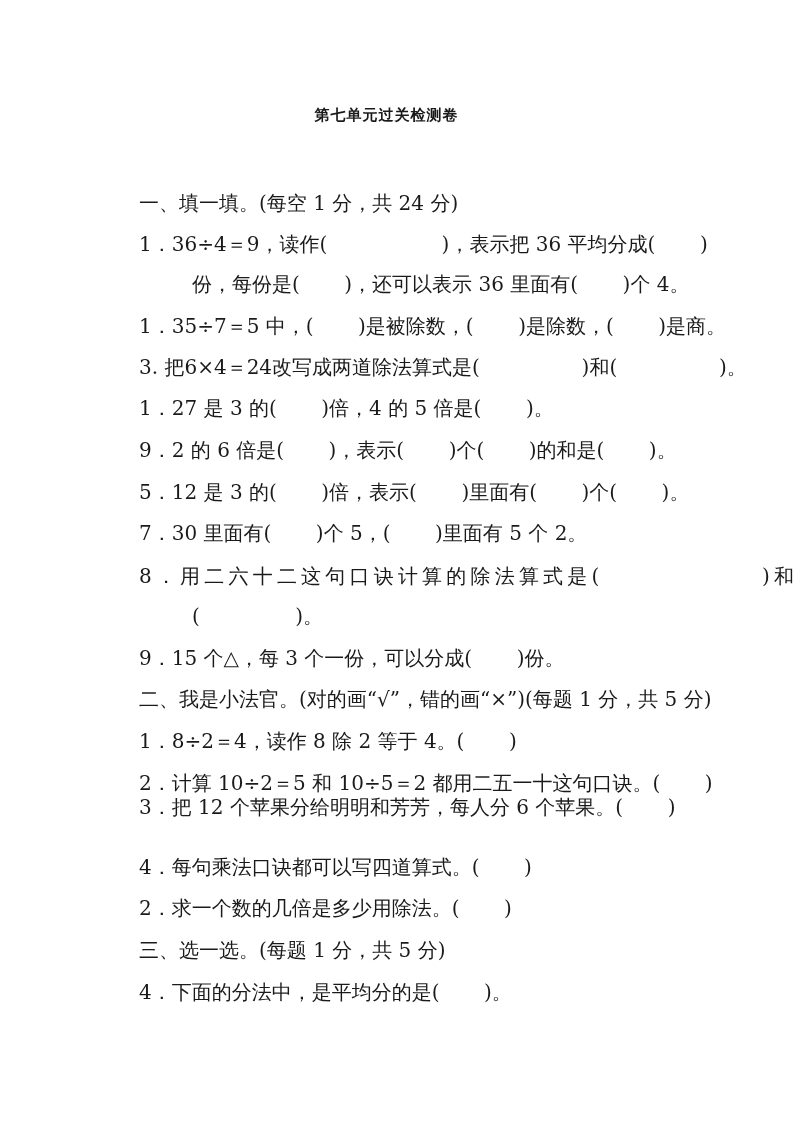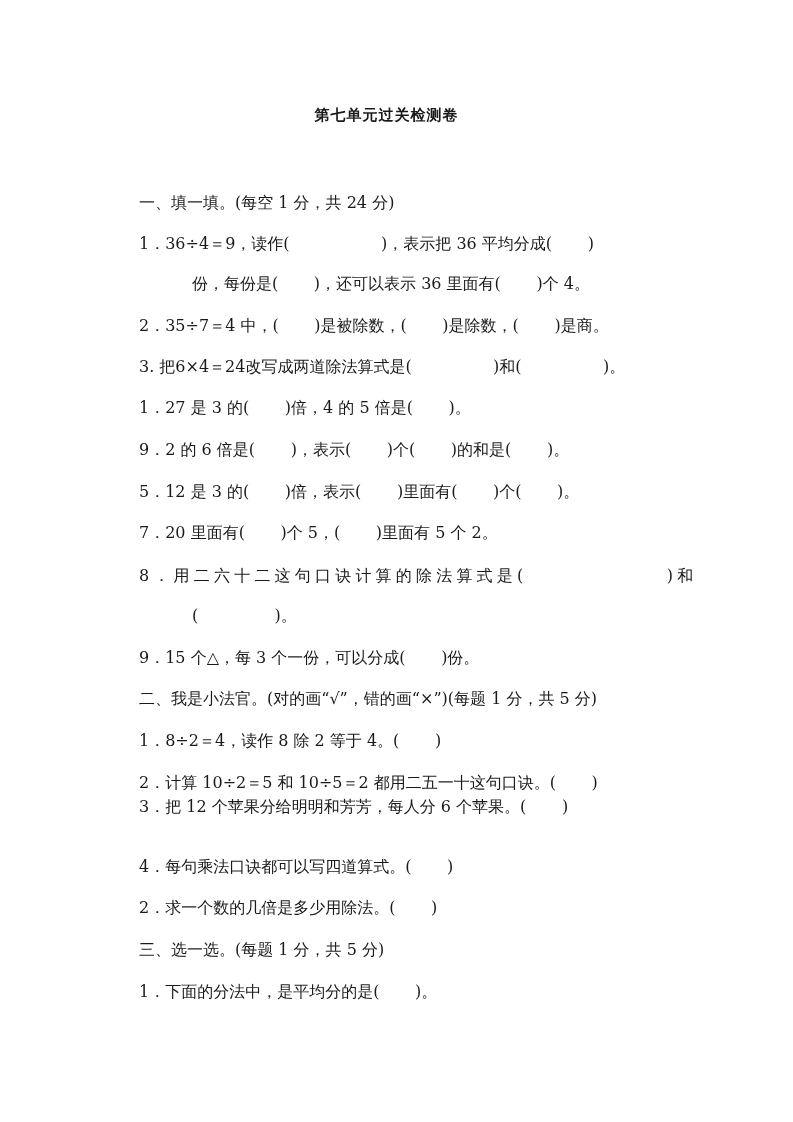--- a/index.html
+++ b/index.html
@@ -1,45 +1,45 @@
 <!DOCTYPE html>
 <html><head>
   <meta charset="utf-8">
   <style>
     html, body { margin: 0; padding: 0; background: #ffffff; }
     body { width: 793px; height: 1122px; position: relative; overflow: hidden;
            font-family: "DejaVu Serif", "Liberation Serif", serif; color: #1a1a1a; }
     .title { position: absolute; top: 106px; left: 0; width: 773px; text-align: center;
              font-family: "DejaVu Sans", sans-serif; font-weight: bold; font-size: 15px;
              letter-spacing: 1px; }
-    .line { position: absolute; left: 139px; font-size: 16px; white-space: pre; line-height: 20px; }
+    .line { position: absolute; left: 139px; font-size: 20px; white-space: pre; line-height: 20px; }
     .indent { left: 168px; margin-left: 24px; }
     .spread { letter-spacing: 4.2px; }
   </style>
 </head>
 <body>
 
 <div>
   <div class="title">第七单元过关检测卷</div>
 
   <div class="line" style="top:193px">一、填一填。(每空 1 分，共 24 分)</div>
   <div class="line" style="top:234px">1．36÷4＝9，读作(                  )，表示把 36 平均分成(       )</div>
   <div class="line indent" style="top:274px">份，每份是(       )，还可以表示 36 里面有(       )个 4。</div>
-  <div class="line" style="top:316px">2．35÷7＝4 中，(       )是被除数，(       )是除数，(       )是商。</div>
+  <div class="line" style="top:316px">1．35÷7＝5 中，(       )是被除数，(       )是除数，(       )是商。</div>
   <div class="line" style="top:357px">3. 把6×4＝24改写成两道除法算式是(                )和(                )。</div>
   <div class="line" style="top:398px">1．27 是 3 的(       )倍，4 的 5 倍是(       )。</div>
   <div class="line" style="top:440px">9．2 的 6 倍是(       )，表示(       )个(       )的和是(       )。</div>
   <div class="line" style="top:482px">5．12 是 3 的(       )倍，表示(       )里面有(       )个(       )。</div>
-  <div class="line" style="top:523px">7．20 里面有(       )个 5，(       )里面有 5 个 2。</div>
+  <div class="line" style="top:523px">7．30 里面有(       )个 5，(       )里面有 5 个 2。</div>
   <div class="line spread" style="top:566px">8．用二六十二这句口诀计算的除法算式是(               )和</div>
   <div class="line indent" style="top:606px">(               )。</div>
   <div class="line" style="top:648px">9．15 个△，每 3 个一份，可以分成(       )份。</div>
 
   <div class="line" style="top:689px">二、我是小法官。(对的画“√”，错的画“×”)(每题 1 分，共 5 分)</div>
   <div class="line" style="top:731px">1．8÷2＝4，读作 8 除 2 等于 4。(       )</div>
   <div class="line" style="top:773px">2．计算 10÷2＝5 和 10÷5＝2 都用二五一十这句口诀。(       )</div>
   <div class="line" style="top:797px">3．把 12 个苹果分给明明和芳芳，每人分 6 个苹果。(       )</div>
   <div class="line" style="top:857px">4．每句乘法口诀都可以写四道算式。(       )</div>
   <div class="line" style="top:898px">2．求一个数的几倍是多少用除法。(       )</div>
 
   <div class="line" style="top:940px">三、选一选。(每题 1 分，共 5 分)</div>
-  <div class="line" style="top:982px">1．下面的分法中，是平均分的是(       )。</div>
+  <div class="line" style="top:982px">4．下面的分法中，是平均分的是(       )。</div>
 </div>
 
 </body></html>

